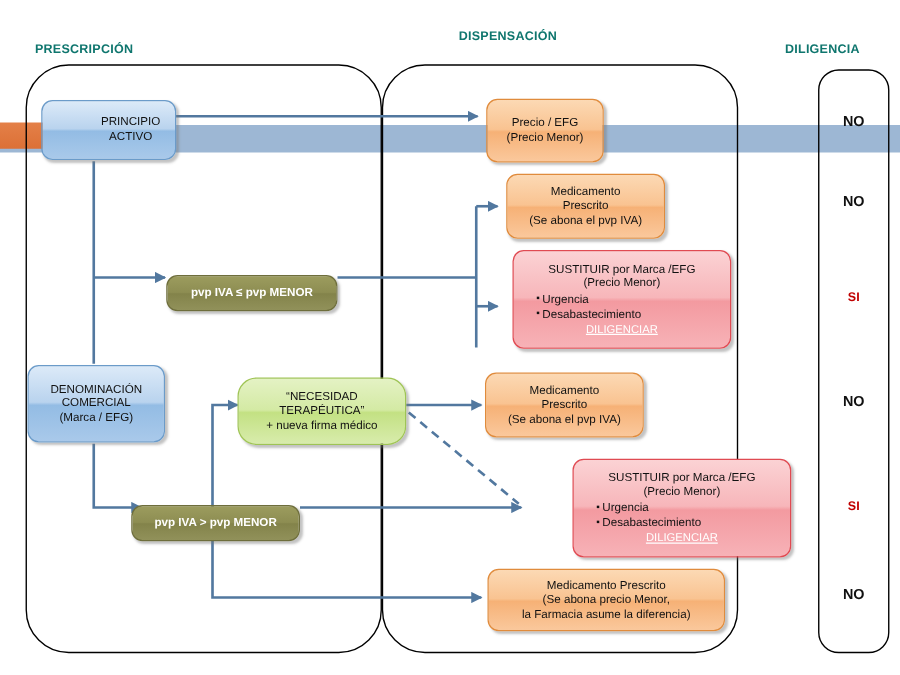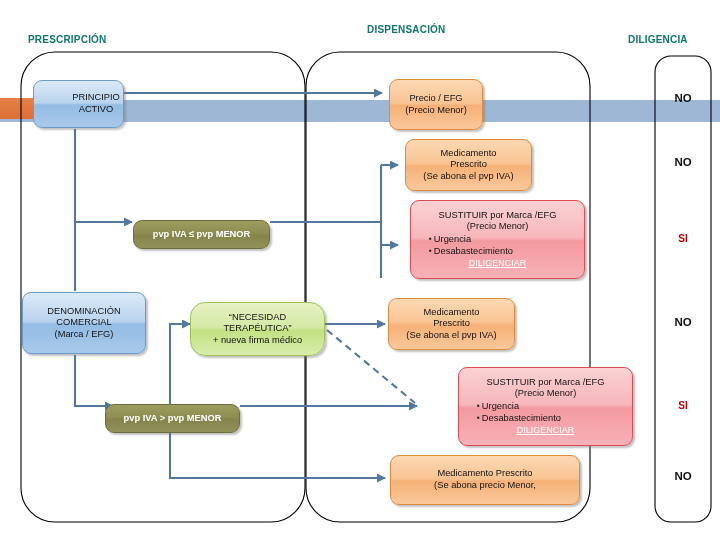--- a/index.html
+++ b/index.html
@@ -115,30 +115,30 @@
       <path d="M170,406 L170,478 L385,478" marker-end="url(#ah)"></path>
     </g>
 
     <path d="M327,330 L415,403" fill="none" stroke="#52789F" stroke-width="2.1" stroke-dasharray="7,5"></path>
   </svg>
 
   <div class="col-title" style="left:28px;top:34px;">PRESCRIPCIÓN</div>
   <div class="col-title" style="left:367px;top:24px;">DISPENSACIÓN</div>
   <div class="col-title" style="left:628px;top:34px;">DILIGENCIA</div>
 
-  <div class="node n-blue" style="left:33px;top:80px;width:91px;height:48px;padding-left:40px;">
+  <div class="node n-blue" style="left:33px;top:80px;width:108px;height:48px;padding-left:40px;">
     <span class="ln">PRINCIPIO</span>
     <span class="ln">ACTIVO</span>
   </div>
 
   <div class="node n-olive" style="left:133px;top:208px;width:137px;height:29px;">
     <span class="ln">pvp IVA  ≤  pvp MENOR</span>
   </div>
 
-  <div class="node n-blue" style="left:22px;top:292px;width:124px;height:62px;">
+  <div class="node n-blue" style="left:22px;top:292px;width:110px;height:62px;">
     <span class="ln">DENOMINACIÓN</span>
     <span class="ln">COMERCIAL</span>
     <span class="ln">(Marca / EFG)</span>
   </div>
 
   <div class="node n-green" style="left:190px;top:302px;width:135px;height:54px;border-radius:15px;">
     <span class="ln">“NECESIDAD</span>
     <span class="ln">TERAPÉUTICA”</span>
     <span class="ln">+ nueva firma médico</span>
   </div>
@@ -180,20 +180,21 @@
     <span class="bullets">
       <span class="ln">Urgencia</span>
       <span class="ln">Desabastecimiento</span>
     </span>
     <span class="diligenciar">DILIGENCIAR</span>
   </div>
 
   <div class="node n-orange" style="left:390px;top:455px;width:190px;height:50px;">
     <span class="ln">Medicamento Prescrito</span>
     <span class="ln">(Se abona precio Menor,</span>
+    <span class="ln">la Farmacia asume la diferencia)</span>
   </div>
 
   <div class="verdict" style="left:655px;top:92px;">NO</div>
   <div class="verdict" style="left:655px;top:156px;">NO</div>
   <div class="verdict yes" style="left:655px;top:233px;">SI</div>
   <div class="verdict" style="left:655px;top:316px;">NO</div>
   <div class="verdict yes" style="left:655px;top:400px;">SI</div>
   <div class="verdict" style="left:655px;top:470px;">NO</div>
 
 </div>

